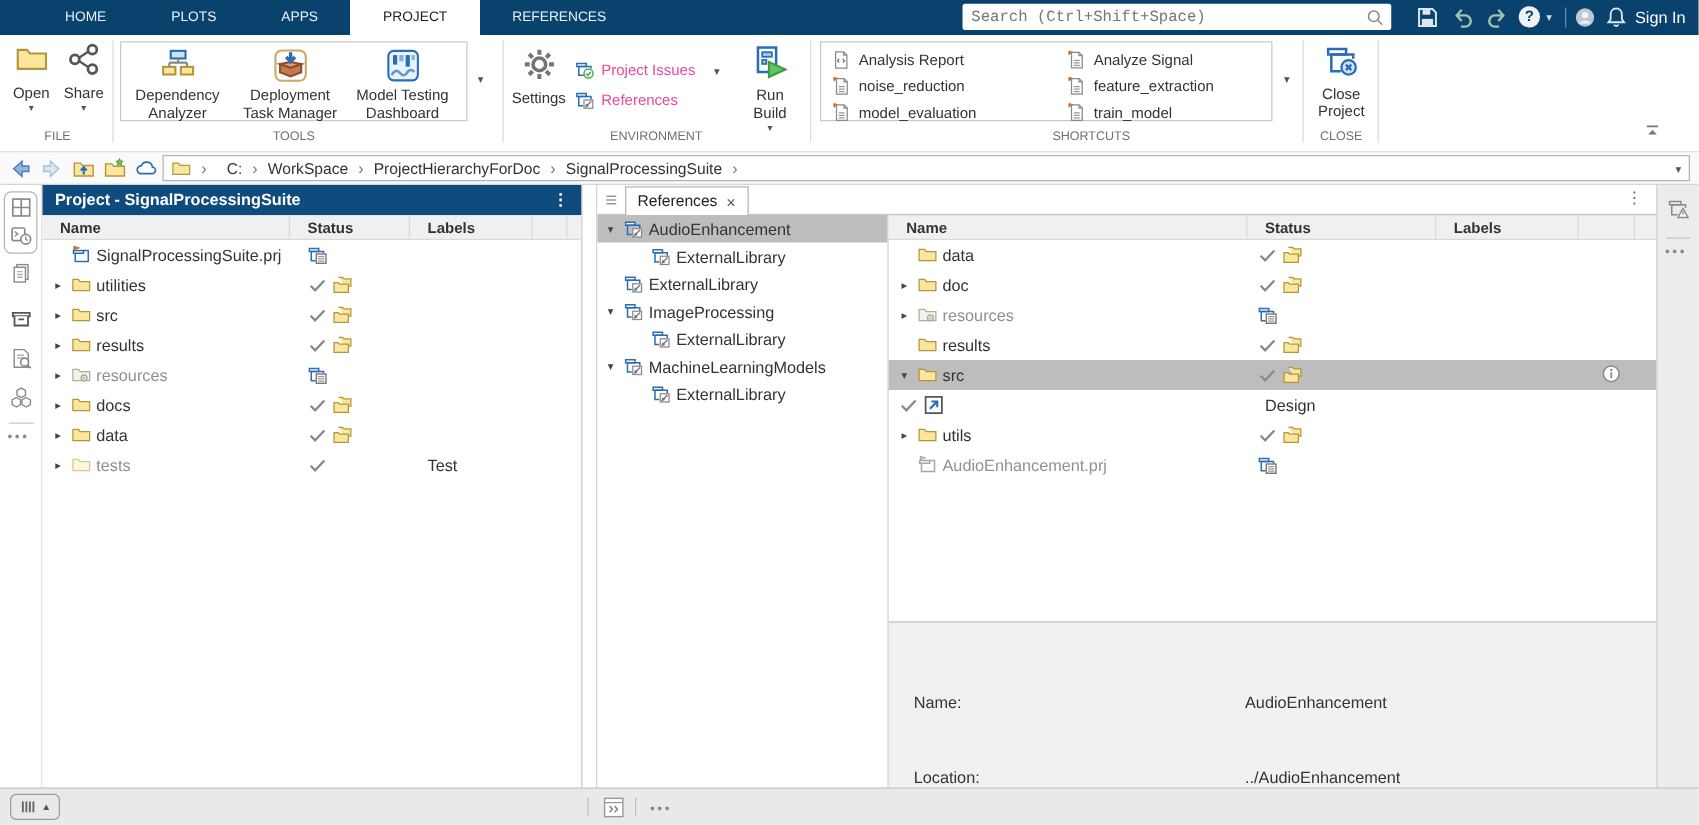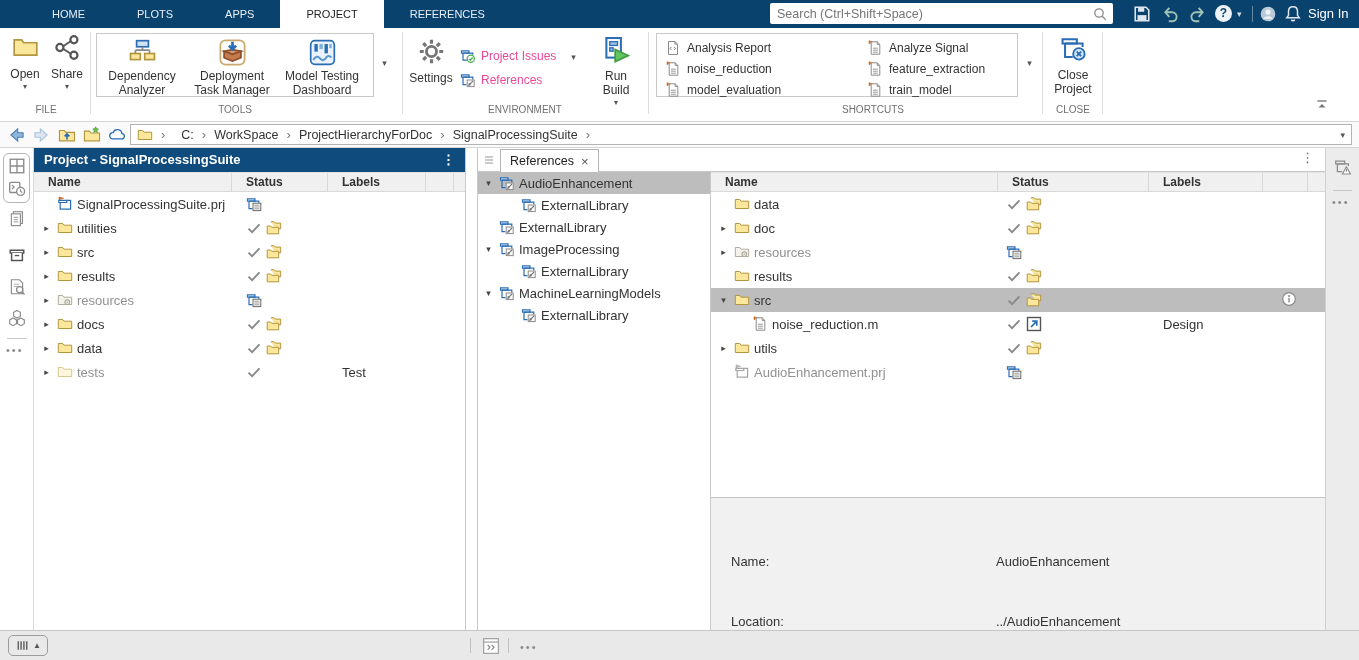--- a/index.html
+++ b/index.html
@@ -10,21 +10,21 @@
   .icsvg{width:100%;height:100%;}
   .ic16{display:inline-block;width:16px;height:16px;flex:0 0 16px;}
   .ic26{display:inline-block;width:27px;height:27px;}
 
   
   #topbar{left:0;top:0;width:1359px;height:28px;background:#0a426e;}
   #tabs{position:absolute;left:26px;top:0;display:flex;height:28px;}
   .tab{height:28px;line-height:28px;padding:0 26px;color:#e9eff6;font-size:11px;cursor:default;}
   .tab.active{background:#fff;color:#222;}
   #searchbox{position:absolute;left:770px;top:3px;width:343px;height:21px;background:#fff;border-radius:2px;display:flex;align-items:center;}
-  #searchbox input{border:none;outline:none;flex:1;font-size:12.5px;padding:0 7px;color:#15803d;background:transparent;font-family:Liberation Sans, sans-serif;}
+  #searchbox input{border:none;outline:none;flex:1;font-size:12.5px;padding:0 7px;color:#15803d;background:transparent;font-family:Liberation Mono, monospace;}
   .tbico{position:absolute;top:5px;width:18px;height:18px;}
   .tbdivider{position:absolute;top:6px;width:1px;height:16px;background:rgba(255,255,255,.38);}
   .helpcircle{position:absolute;top:5px;width:17px;height:17px;border-radius:50%;background:#eef3f8;color:#0a426e;
               font-weight:bold;font-size:12px;text-align:center;line-height:17px;}
   .tbcaret{position:absolute;color:#cfdce8;font-size:9px;top:9px;}
   #signin{position:absolute;left:1308px;top:6px;color:#fff;font-size:13px;}
 
   
   #ribbon{left:0;top:28px;width:1359px;height:94px;background:#fff;border-bottom:1px solid #d5d5d5;box-sizing:border-box;}
   .rdiv{position:absolute;top:4px;height:82px;width:1px;background:#dcdcdc;}
@@ -292,21 +292,21 @@
               <path d="M2.3.8l3.8 1.2-3.8 1.2z" fill="#e87f33" stroke="#c05f1d" stroke-width="0.6"></path>
               <path d="M2.3.8v3.2" stroke="#c05f1d" stroke-width="0.8"></path>
               <path d="M4.2 1.8h6l2.6 2.6v9.8H4.2z" fill="#fff" stroke="#8a8a8a"></path>
               <path d="M10.2 1.8v2.6h2.6" fill="none" stroke="#8a8a8a"></path>
               <path d="M6 8.2h4.8M6 10.2h4.8M6 12.2h4.8" stroke="#9a9a9a"></path>
             </svg>
           </span>
           <span>model_evaluation</span>
         </div>
       </div>
-      <div class="shcol" style="left:210px">
+      <div class="shcol" style="left:196px">
         <div class="shitem">
           <span class="ic16">
             <svg viewBox="0 0 16 16" class="icsvg">
               <path d="M2.3.8l3.8 1.2-3.8 1.2z" fill="#e87f33" stroke="#c05f1d" stroke-width="0.6"></path>
               <path d="M2.3.8v3.2" stroke="#c05f1d" stroke-width="0.8"></path>
               <path d="M4.2 1.8h6l2.6 2.6v9.8H4.2z" fill="#fff" stroke="#8a8a8a"></path>
               <path d="M10.2 1.8v2.6h2.6" fill="none" stroke="#8a8a8a"></path>
               <path d="M6 8.2h4.8M6 10.2h4.8M6 12.2h4.8" stroke="#9a9a9a"></path>
             </svg>
           </span>
@@ -932,33 +932,20 @@
             </span>
             <span class="labelcell"></span>
             <span class="infocell"><span class="ic16"><svg viewBox="0 0 16 16" class="icsvg">
                   <circle cx="8" cy="8" r="6.3" fill="#fff" stroke="#8a8a8a" stroke-width="1.2"></circle>
                   <circle cx="8" cy="4.9" r="1" fill="#8a8a8a"></circle>
                   <rect x="7.3" y="6.8" width="1.4" height="4.6" fill="#8a8a8a"></rect>
                 </svg></span></span>
             <span></span>
           </div>
           <div class="trow">
-            <span class="namecell" style="padding-left:24px">
-              <span class="expander"></span>
-              <span class="ic16">
-                <svg viewBox="0 0 16 16" class="icsvg">
-                  <path d="M2.3.8l3.8 1.2-3.8 1.2z" fill="#e87f33" stroke="#c05f1d" stroke-width="0.6"></path>
-                  <path d="M2.3.8v3.2" stroke="#c05f1d" stroke-width="0.8"></path>
-                  <path d="M4.2 1.8h6l2.6 2.6v9.8H4.2z" fill="#fff" stroke="#8a8a8a"></path>
-                  <path d="M10.2 1.8v2.6h2.6" fill="none" stroke="#8a8a8a"></path>
-                  <path d="M6 8.2h4.8M6 10.2h4.8M6 12.2h4.8" stroke="#9a9a9a"></path>
-                </svg>
-              </span>
-              <span class="">noise_reduction.m</span>
-            </span>
             <span class="statuscell">
               <span class="ic16">
                 <svg viewBox="0 0 16 16" class="icsvg">
                   <path d="M2.5 8.6l3.6 3.6L13.5 4.4" fill="none" stroke="#8a8a8a" stroke-width="1.9"></path>
                 </svg>
               </span>
               <span class="ic16">
                 <svg viewBox="0 0 16 16" class="icsvg">
                   <rect x="1.5" y="1.5" width="13" height="13" fill="#fff" stroke="#555" stroke-width="1.4"></rect>
                   <path d="M5 11l5.6-5.6M6.2 5.2h4.6v4.6" fill="none" stroke="#2a6db5" stroke-width="1.7"></path>

